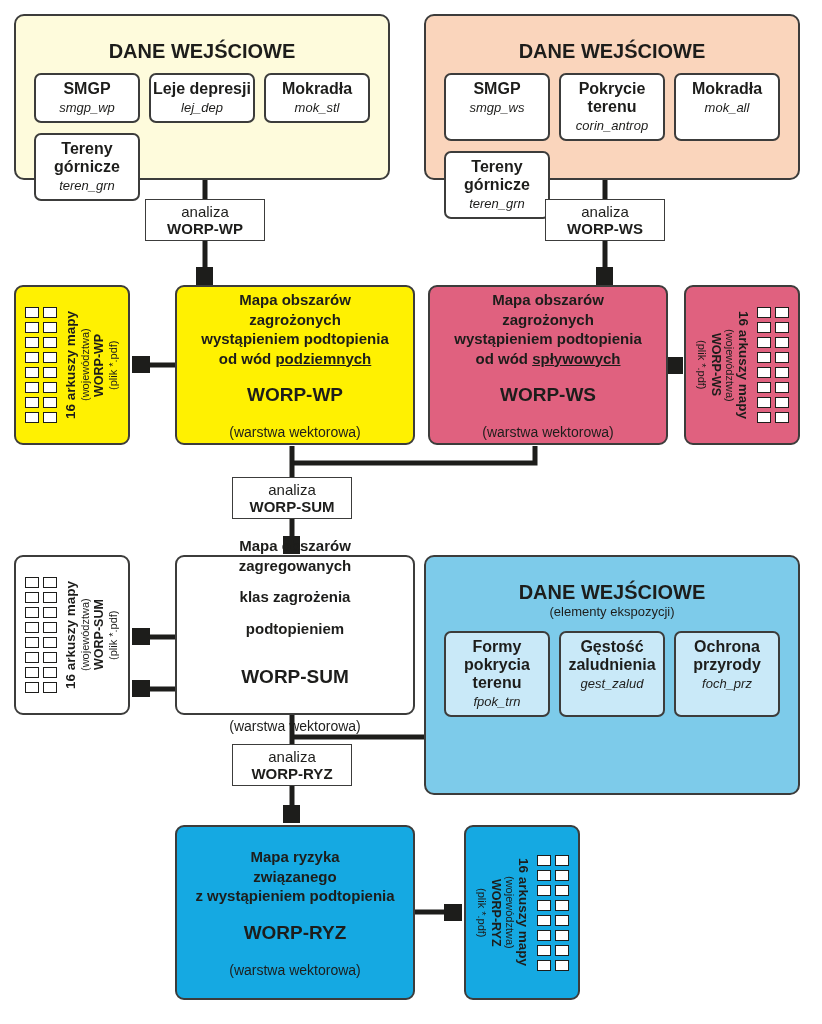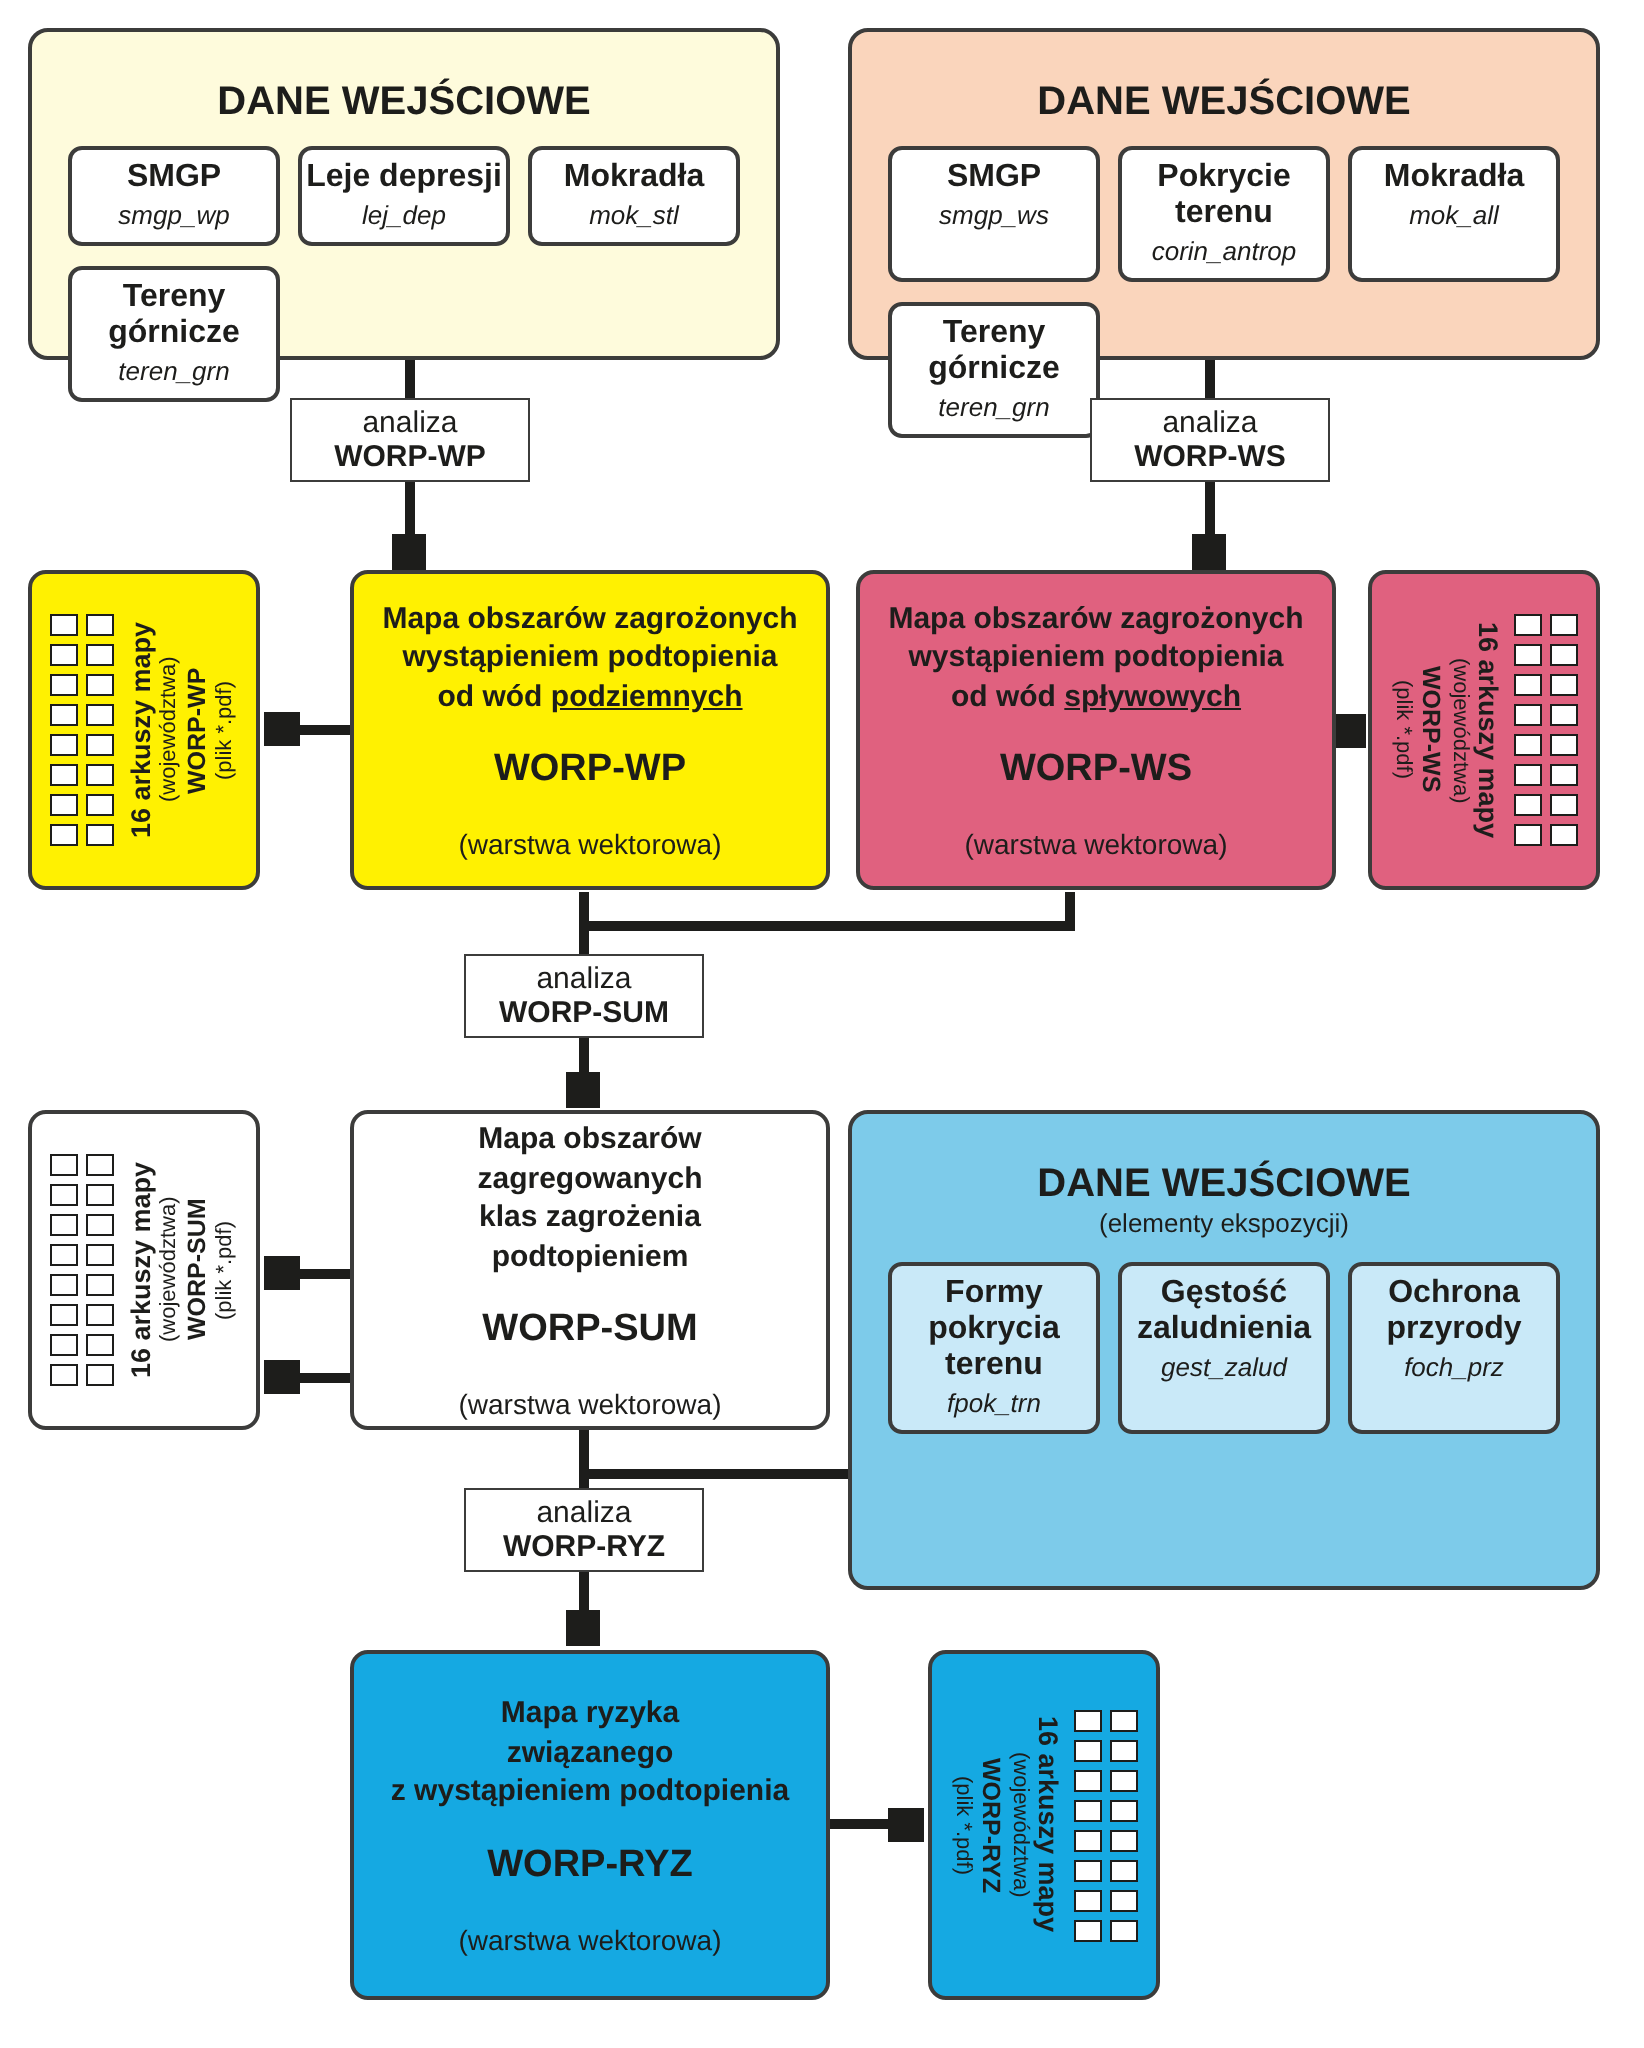--- a/index.html
+++ b/index.html
@@ -24,24 +24,24 @@
   .item { background:#fff; border:2px solid var(--border,#3c3c3b); border-radius:7px; text-align:center; padding:5px 2px 6px 2px; }
   .item-sky { background:var(--sky_light,#c9e9f8); }
   .item-name { font-weight:bold; font-size:16px; line-height:1.12; }
   .item-name.wrap { max-width:128px; margin:0 auto; }
   .item-code { font-style:italic; font-size:13px; margin-top:2px; }
 
   .proc { border-width:1.5px; text-align:center; display:flex; flex-direction:column; justify-content:center; }
   .proc .l1 { font-size:15px; }
   .proc .l2 { font-size:15px; font-weight:bold; }
 
-  .map { border-radius:9px; display:flex; flex-direction:column; justify-content:center; align-items:center; text-align:center; padding:8px; }
+  .map { border-radius:9px; display:flex; flex-direction:column; justify-content:center; align-items:center; text-align:center; padding:18px; }
   .map-yellow { background:var(--yellow,#fff101); }
   .map-pink   { background:var(--pink,#e0617f); }
-  .map-white  { background:#fff; }
+  .map-white  { background:#fff;gap:12px; }
   .map-blue   { background:var(--blue,#15a9e2); }
   .mline { font-weight:bold; font-size:15px; line-height:1.3; }
   .mname { font-weight:bold; font-size:19px; margin-top:16px; }
   .mlayer { font-size:14px; margin-top:18px; }
   .ul { text-decoration:underline; }
 
   .stack { border-radius:9px; display:flex; align-items:center; justify-content:center; gap:6px; padding:8px 6px; }
   .stack-yellow { background:var(--yellow,#fff101); }
   .stack-pink   { background:var(--pink,#e0617f); }
   .stack-white  { background:#fff; }

